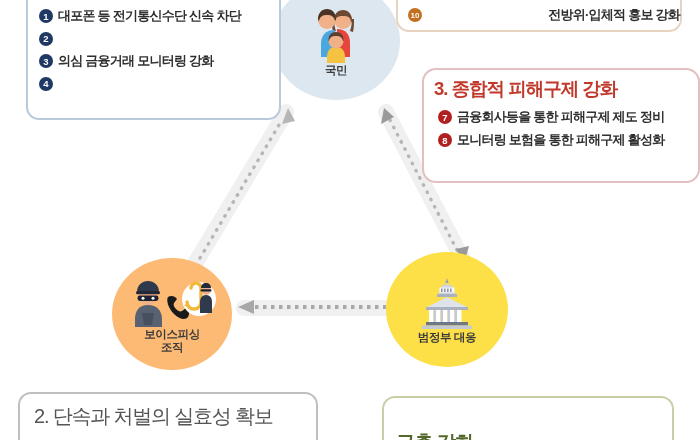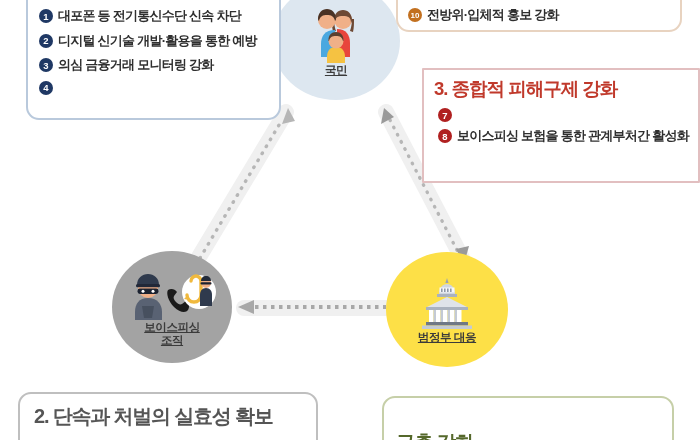--- a/index.html
+++ b/index.html
@@ -12,24 +12,24 @@
   #stage{position:absolute;left:0;top:0;width:700px;height:440px;overflow:hidden;}
 
   
   .connectors{position:absolute;left:0;top:0;width:700px;height:440px;}
 
   
   .node{position:absolute;border-radius:50%;display:flex;flex-direction:column;
         align-items:center;justify-content:center;}
   .node .glyph{display:flex;align-items:flex-end;justify-content:center;}
   .node .nlabel{font-size:11.5px;font-weight:bold;color:#3b3b3b;line-height:1.12;
-                text-align:center;letter-spacing:-0.4px;margin-top:1px;text-decoration:underline;}
+                text-align:center;letter-spacing:-0.4px;margin-top:1px;}
 
   #node-citizens{left:272px;top:-18px;width:128px;height:118px;background:#dde7f0;}
-  #node-phishing{left:112px;top:251px;width:120px;height:112px;background:#a3a3a3;}
+  #node-phishing{left:112px;top:258px;width:120px;height:112px;background:#fdba74;}
   #node-gov{left:386px;top:252px;width:122px;height:115px;background:#fde047;}
 
   
   .bubble{position:absolute;background:#fff;box-sizing:border-box;}
 
   #panel-prevention{
     left:26px;top:-32px;width:255px;height:152px;
     border:2px solid #b9c9dc;border-radius:13px;
   }
   #panel-prevention .ptitle{
@@ -37,38 +37,38 @@
     padding:5px 0 0 14px;white-space:nowrap;
   }
   #panel-prevention ul{list-style:none;margin:0;padding:6px 0 0 11px;}
   #panel-prevention li{display:flex;align-items:center;margin-bottom:6.5px;}
 
   #panel-promo{
     left:396px;top:-34px;width:286px;height:66px;
     border:2px solid #e8d3c0;border-radius:13px;
   }
   #panel-promo ul{list-style:none;margin:0;padding:38px 0 0 10px;}
-  #panel-promo li{display:flex;align-items:center;}
+  #panel-promo li{display:flex;align-items:center;justify-content:space-between;}
 
   #panel-relief{
     left:422px;top:68px;width:278px;height:115px;
-    border:2px solid #e2bfc0;border-radius:1px;
+    border:2px solid #e2bfc0;border-radius:14px;
   }
   #panel-relief .ptitle{
     font-size:18.5px;font-weight:bold;color:#c0392b;letter-spacing:-1px;
     padding:6px 0 0 10px;white-space:nowrap;
   }
   #panel-relief ul{list-style:none;margin:0;padding:7px 0 0 14px;}
   #panel-relief li{display:flex;align-items:center;margin-bottom:5px;}
 
   #panel-enforce{
     left:18px;top:392px;width:300px;height:62px;
     border:2px solid #bfbfbf;border-radius:13px;
   }
-  #panel-enforce .ptitle{font-size:20px;font-weight:bold;color:#555;
+  #panel-enforce .ptitle{font-size:20px;font-weight:normal;color:#555;
     letter-spacing:-1.2px;padding:9px 0 0 14px;white-space:nowrap;}
 
   #panel-coop{
     left:382px;top:396px;width:292px;height:70px;
     border:2px solid #c6cfa8;border-radius:13px;
   }
   #panel-coop .ptitle{font-size:19.5px;font-weight:bold;color:#55682b;
     letter-spacing:-1.2px;padding:8px 0 0 12px;white-space:nowrap;line-height:1.25;}
 
   
@@ -197,21 +197,20 @@
 
   <div class="bubble" id="panel-prevention">
     <div class="ptitle">1. 민관 합동 사전 예방</div>
     <ul>
       <li>
         <span class="bl bl-navy">1</span>
         <span class="itxt">대포폰 등 전기통신수단 신속 차단</span>
       </li>
       <li>
         <span class="bl bl-navy">2</span>
-        <span class="itxt">디지털 신기술 개발·활용을 통한 예방</span>
       </li>
       <li>
         <span class="bl bl-navy">3</span>
         <span class="itxt">의심 금융거래 모니터링 강화</span>
       </li>
       <li>
         <span class="bl bl-navy">4</span>
       </li>
     </ul>
     <svg class="tail" style="left:198px;top:148px;" width="46" height="34" viewBox="0 0 46 34" xmlns="http://www.w3.org/2000/svg">
@@ -231,24 +230,25 @@
       <path d="M32 4 L2 26 L28 24 L32 18 Z" fill="#fff" stroke="#e8d3c0" stroke-width="2" stroke-linejoin="round"></path>
       <rect x="28" y="0" width="8" height="28" fill="#fff"></rect>
     </svg>
   </div>
 
   <div class="bubble" id="panel-relief">
     <div class="ptitle">3. 종합적 피해구제 강화</div>
     <ul>
       <li>
         <span class="bl bl-red">7</span>
+        <span class="itxt">금융회사등을 통한 피해구제 제도 정비</span>
       </li>
       <li>
         <span class="bl bl-red">8</span>
-        <span class="itxt">보이스피싱 보험을 통한 관계부처간 활성화</span>
+        <span class="itxt">모니터링 보험을 통한 피해구제 활성화</span>
       </li>
     </ul>
     <svg class="tail" style="left:-28px;top:62px;" width="36" height="40" viewBox="0 0 36 40" xmlns="http://www.w3.org/2000/svg">
       <path d="M34 2 L2 28 L28 26 L34 20 Z" fill="#fff" stroke="#e2bfc0" stroke-width="2" stroke-linejoin="round"></path>
       <rect x="30" y="0" width="8" height="30" fill="#fff"></rect>
     </svg>
   </div>
 
   <div class="bubble" id="panel-enforce">
     <div class="ptitle">2. 단속과 처벌의 실효성 확보</div>

